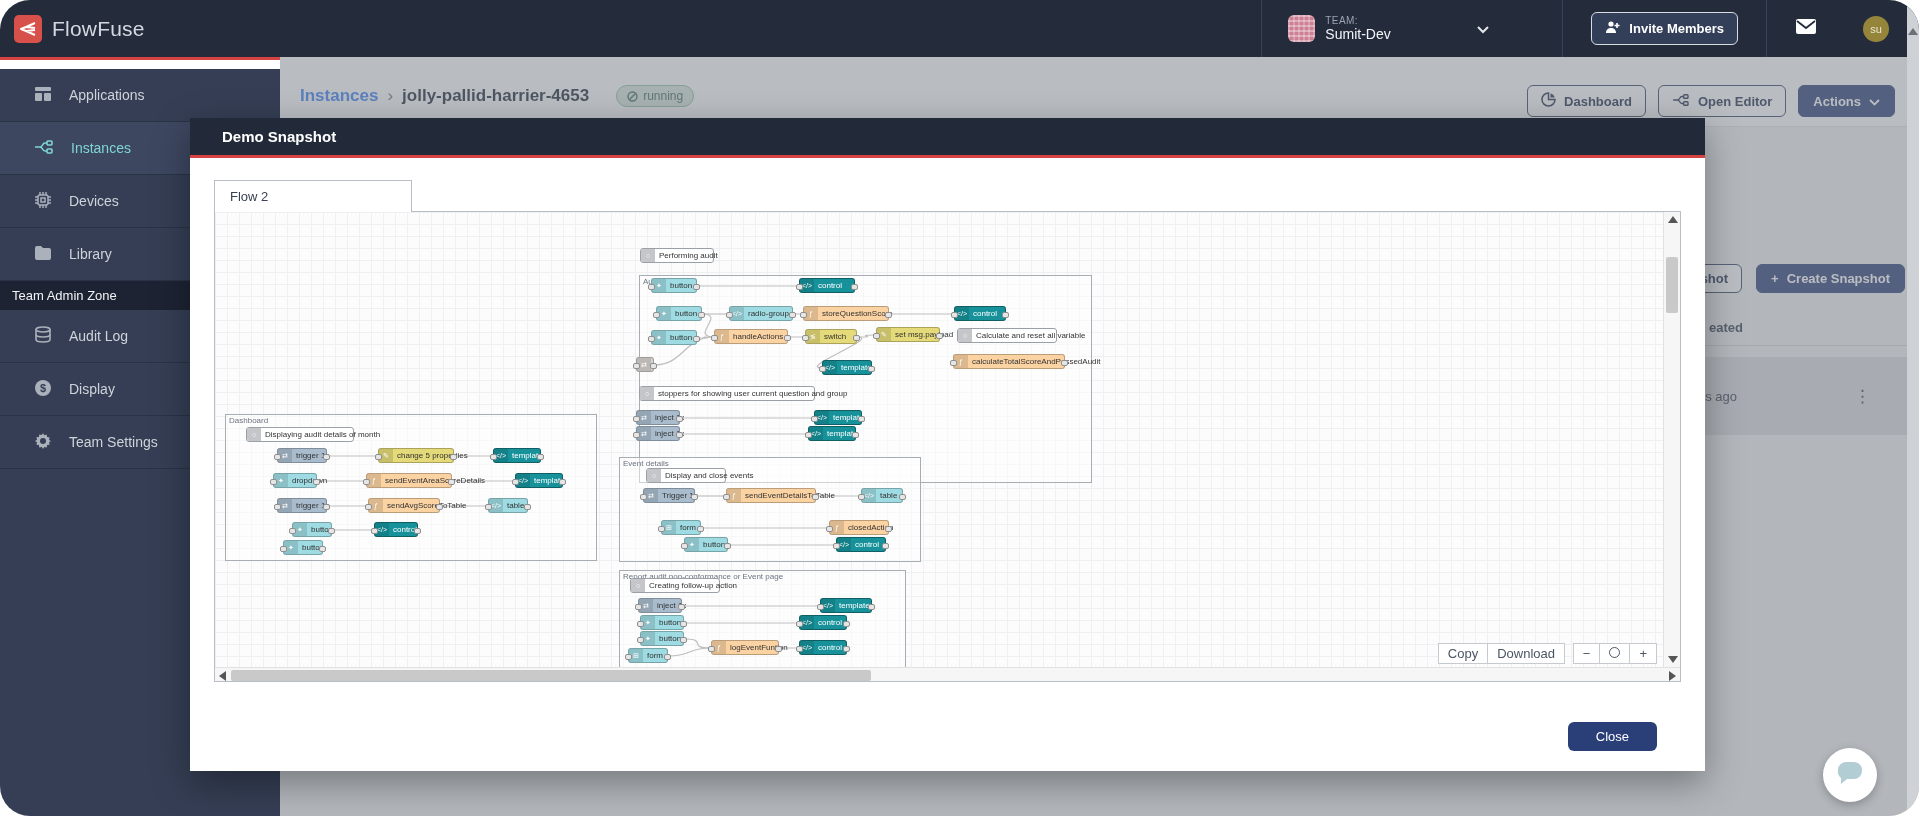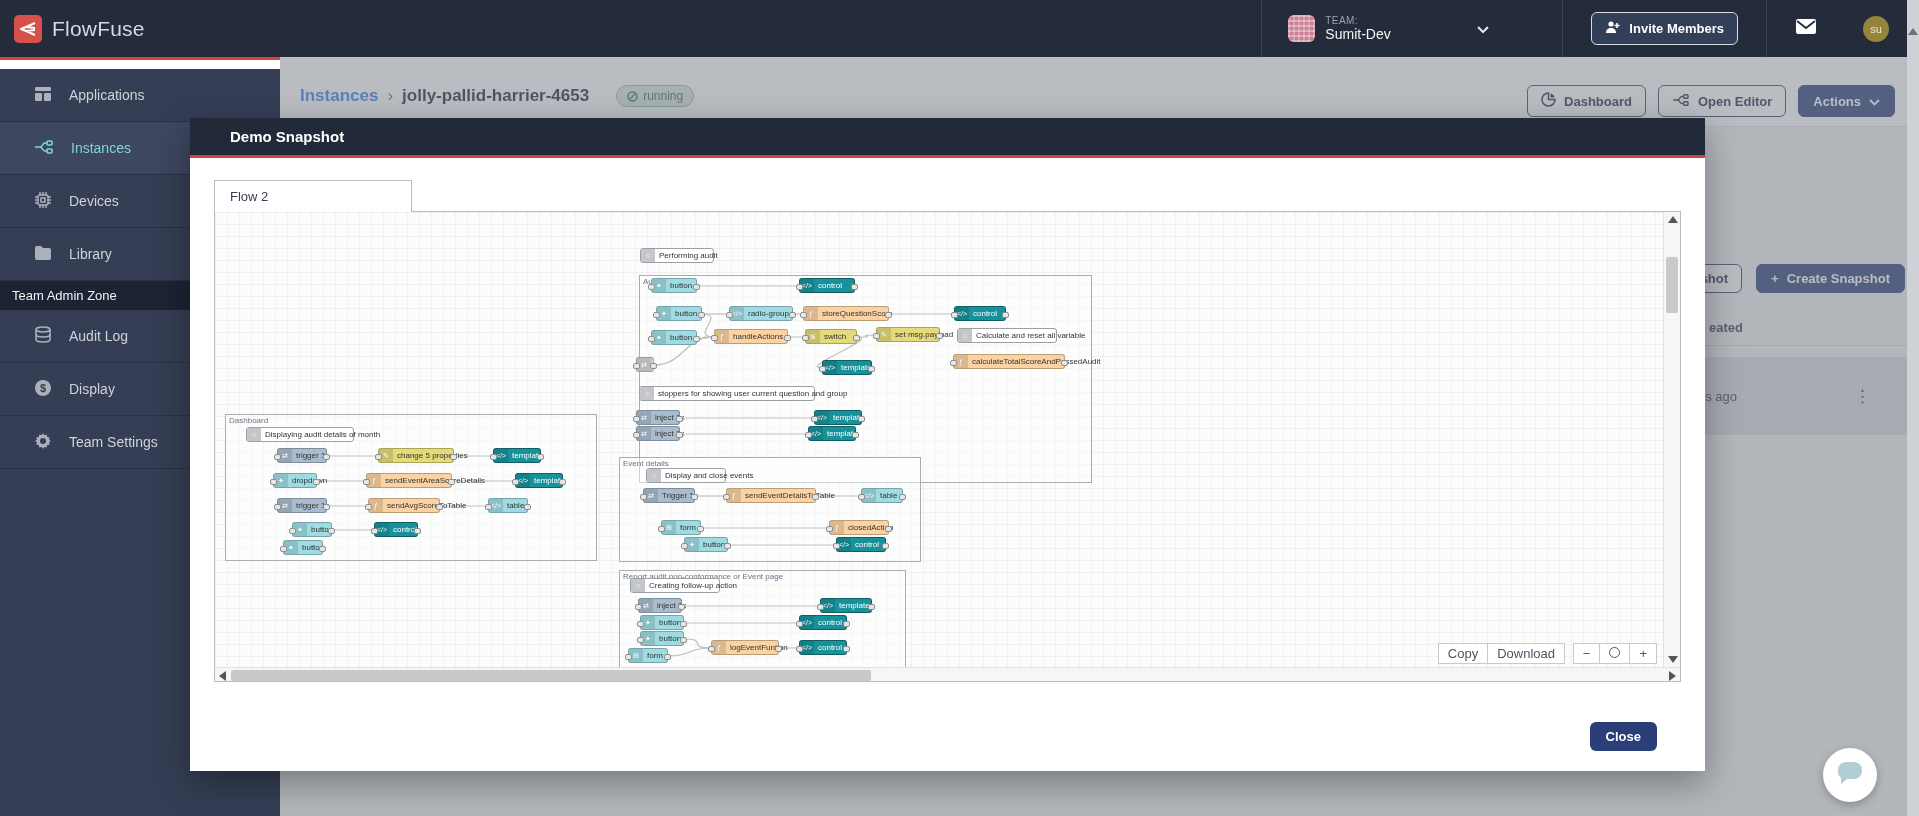--- a/index.html
+++ b/index.html
@@ -4,21 +4,21 @@
 <style>
   :root{
     --c-accent:#d64242; --c-primary:#2a3f77; --c-navbar-bg:#242c3c; --c-sidebar-bg:#353e54;
     --c-sidebar-active-bg:#3d4760; --c-sidebar-active-text:#7fd6d2;
     --c-node-cyan:#9edbe2; --c-node-teal:#17929b; --c-node-orange:#fbd2a2;
     --c-node-yellow:#e4da79; --c-node-bluegray:#a9bccd;
   }
   *{margin:0;padding:0;box-sizing:border-box;}
   html,body{width:1919px;height:816px;overflow:hidden;background:#fff;
     font-family:"Liberation Sans", sans-serif;}
-  .stage{position:relative;width:1919px;height:816px;overflow:hidden;}
+  .stage{position:relative;width:1919px;height:816px;overflow:hidden;border-radius:30px;}
 
   
   .navbar{position:absolute;left:0;top:0;width:1919px;height:57px;background:var(--c-navbar-bg);
     display:flex;align-items:center;z-index:6;}
   .brand{display:flex;align-items:center;gap:10px;padding-left:14px;}
   .brand-mark{width:28px;height:28px;border-radius:5px;background:#d8504a;display:flex;align-items:center;justify-content:center;}
   .brand-text{color:#d4d9df;font-size:21px;font-weight:500;letter-spacing:.2px;}
   .nav-right{margin-left:auto;display:flex;align-items:center;height:100%;}
   .nav-sep{width:1px;height:100%;background:#39425a;}
   .team-block{display:flex;align-items:center;gap:10px;padding:0 26px;height:100%;min-width:300px;}
@@ -68,21 +68,21 @@
   .bg-row-time{font-size:13px;color:#374151;margin-left:8px;}
   .bg-kebab{margin-left:auto;margin-right:48px;color:#374151;font-size:17px;cursor:pointer;}
 
   
   .overlay{position:absolute;left:280px;top:57px;right:0;bottom:0;background:rgba(120,126,136,.52);z-index:4;}
 
   
   .modal{position:absolute;left:190px;top:118px;width:1515px;height:653px;background:#fff;z-index:10;
     box-shadow:0 12px 34px rgba(0,0,0,.35);}
   .modal-head{height:40px;background:#222a3a;border-bottom:3px solid var(--c-accent);display:flex;align-items:center;
-    padding-left:40px;color:#fff;font-size:15px;font-weight:700;}
+    padding-left:32px;color:#fff;font-size:15px;font-weight:700;}
   .modal-body{padding:22px 24px 0 24px;}
   .tab{position:relative;z-index:2;width:198px;height:32px;background:#fff;border:1px solid #b9bec6;border-bottom:none;
     display:flex;align-items:center;padding-left:15px;font-size:13px;color:#374151;cursor:pointer;}
   .canvas-wrap{position:relative;margin-top:-1px;width:1467px;height:471px;border:1px solid #b9bec6;
     display:flex;flex-direction:column;background:#fff;}
   .canvas-row{display:flex;height:455px;}
   .canvas-area{position:relative;width:1450px;height:455px;overflow:hidden;background:#fcfcfc;
     background-image:linear-gradient(#eef0f1 1px,transparent 1px),linear-gradient(90deg,#eef0f1 1px,transparent 1px);
     background-size:12px 12px;}
   
@@ -115,22 +115,22 @@
   .v-scroll{width:17px;height:455px;background:#f6f6f6;border-left:1px solid #e2e2e2;position:relative;}
   .v-thumb{position:absolute;left:2px;top:45px;width:12px;height:56px;background:#c9c9c9;border-radius:2px;}
   .h-scroll{height:16px;background:#f6f6f6;border-top:1px solid #e2e2e2;position:relative;}
   .h-thumb{position:absolute;left:16px;top:2px;width:640px;height:11px;background:#c9c9c9;border-radius:2px;}
   .sb-arrow{position:absolute;width:0;height:0;cursor:pointer;}
   .tri-up{border-left:5px solid transparent;border-right:5px solid transparent;border-bottom:7px solid #555;}
   .tri-down{border-left:5px solid transparent;border-right:5px solid transparent;border-top:7px solid #555;}
   .tri-left{border-top:5px solid transparent;border-bottom:5px solid transparent;border-right:7px solid #555;}
   .tri-right{border-top:5px solid transparent;border-bottom:5px solid transparent;border-left:7px solid #555;}
   .modal-foot{display:flex;justify-content:flex-end;padding:40px 24px 0 0;}
-  .close-btn{background:var(--c-primary);color:#fff;border:none;border-radius:6px;font-size:13px;font-weight:700;
-    padding:7px 16px;cursor:pointer;}
+  .close-btn{background:var(--c-primary);color:#fff;border:none;border-radius:6px;font-size:13px;font-weight:400;
+    padding:7px 28px;cursor:pointer;}
 
   
   .chat{position:absolute;right:42px;bottom:14px;width:54px;height:54px;border-radius:50%;background:#fff;z-index:20;
     box-shadow:0 3px 10px rgba(0,0,0,.25);display:flex;align-items:center;justify-content:center;cursor:pointer;}
   .page-scrollbar{position:absolute;right:0;top:0;width:12px;height:816px;background:#ced1d6;z-index:30;}
   .page-scrollbar .tri-up{position:absolute;left:1px;top:28px;border-bottom-color:#6d7076;}
 </style>
 </head>
 <body>
 

